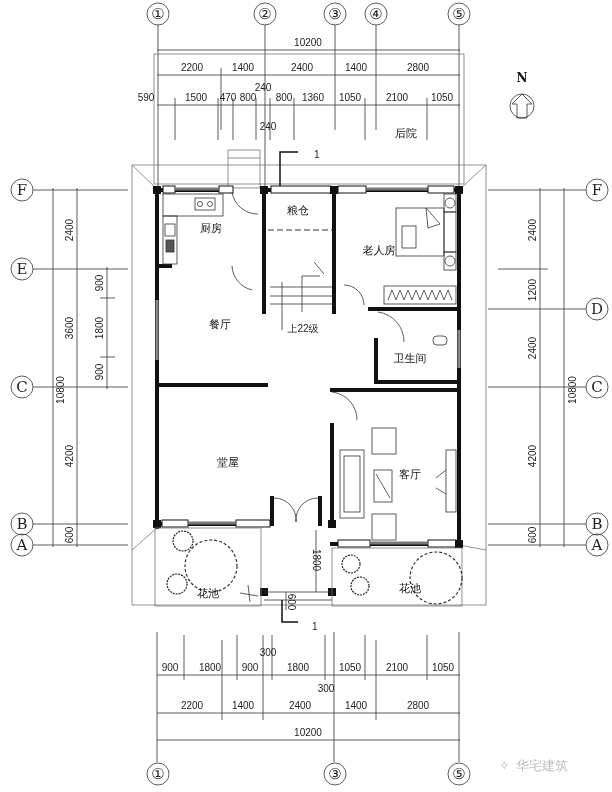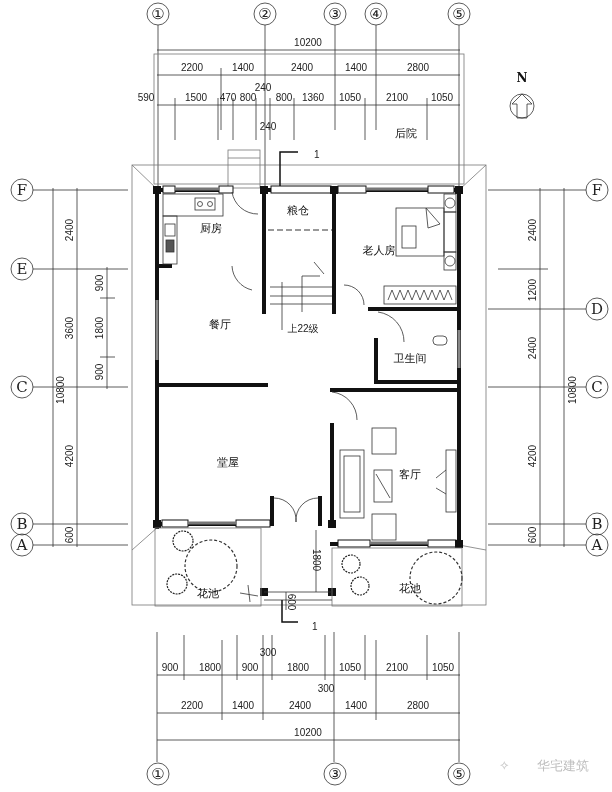--- a/index.html
+++ b/index.html
@@ -6,21 +6,21 @@
   body{width:612px;height:792px;overflow:hidden;position:relative;font-family:"DejaVu Sans",sans-serif;}
   svg{position:absolute;left:0;top:0;}
   .dim{font-family:"Liberation Sans",sans-serif;font-size:10px;fill:#222;}
   .room{font-family:"DejaVu Sans",sans-serif;font-size:11px;fill:#111;}
   .axis{font-family:"DejaVu Serif",serif;font-size:15px;fill:#222;}
   .thin{stroke:#333;stroke-width:0.8;fill:none;}
   .gray{stroke:#777;stroke-width:0.8;fill:none;}
   .wall{stroke:#111;stroke-width:4;fill:none;stroke-linecap:square;}
   .win{stroke:#111;stroke-width:1;fill:#fff;}
   .col{fill:#111;}
-  .wm{position:absolute;left:537px;top:757px;font-size:13px;color:#bdbdbd;font-family:"DejaVu Sans",sans-serif;}
+  .wm{position:absolute;left:516px;top:757px;font-size:13px;color:#bdbdbd;font-family:"DejaVu Sans",sans-serif;}
   .wm-icon{position:absolute;left:500px;top:757px;font-size:13px;color:#c8c8c8;}
 </style>
 </head>
 <body>
 
 <svg width="612" height="792" viewBox="0 0 612 792">
 
   <g>
     <circle cx="158" cy="14" r="11" class="thin"></circle>
     <circle cx="265" cy="14" r="11" class="thin"></circle>

